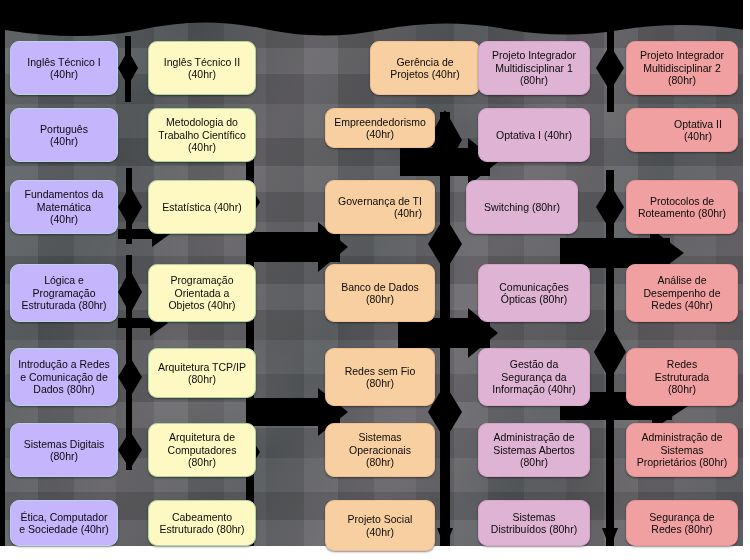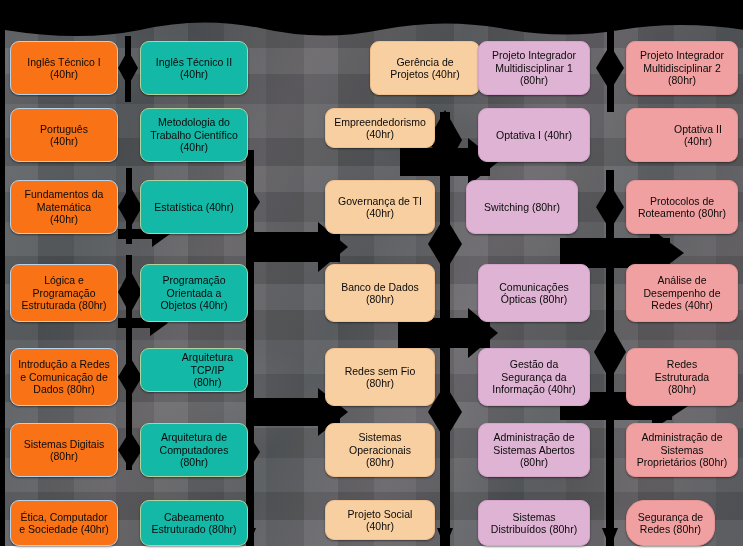--- a/index.html
+++ b/index.html
@@ -52,22 +52,22 @@
     border-radius:9px;
     box-sizing:border-box;
     display:flex;align-items:center;justify-content:center;
     text-align:center;
     font-size:10.5px;line-height:12.4px;
     color:#0a0a0a;
     padding:3px 5px;
     box-shadow:0 1px 2px rgba(0,0,0,.45);
     z-index:6;
   }
-  .c-blue  {background:#f97316;border:1px solid #b9d3ea;}
-  .c-green {background:#14b8a6;border:1px solid #b0d4a0;}
+  .c-blue  {background:#c4b5fd;border:1px solid #b9d3ea;}
+  .c-green {background:#fef9c3;border:1px solid #b0d4a0;margin-left:8px;}
   .c-orange{background:#f8cfa0;border:1px solid #f0c090;}
   .c-purple{background:#dfb3d4;border:1px solid #d5a4cb;}
   .c-red   {background:#f0a0a0;border:1px solid #e79494;}
   .box span{display:block;}
 </style>
 </head>
 <body>
 
 <div id="stage">
 
@@ -192,21 +192,21 @@
           <span>Estatística (40hr)</span>
         </div>
       </div>
       <div class="box c-green" style="left: 140px; top: 264px; width: 108px; height: 58px;">
         <div>
           <span>Programação</span>
           <span>Orientada a</span>
           <span>Objetos (40hr)</span>
         </div>
       </div>
-      <div class="box c-green" style="left: 140px; top: 348px; width: 108px; height: 44px; padding-left: 32px;">
+      <div class="box c-green" style="left: 140px; top: 348px; width: 108px; height: 50px;">
         <div>
           <span>Arquitetura TCP/IP</span>
           <span>(80hr)</span>
         </div>
       </div>
       <div class="box c-green" style="left: 140px; top: 423px; width: 108px; height: 54px;">
         <div>
           <span>Arquitetura de</span>
           <span>Computadores</span>
           <span>(80hr)</span>
@@ -223,21 +223,21 @@
           <span>Gerência de</span>
           <span>Projetos (40hr)</span>
         </div>
       </div>
       <div class="box c-orange" style="left: 325px; top: 108px; width: 110px; height: 40px;">
         <div>
           <span>Empreendedorismo</span>
           <span>(40hr)</span>
         </div>
       </div>
-      <div class="box c-orange" style="left: 325px; top: 180px; width: 110px; height: 54px;">
+      <div class="box c-orange" style="left: 325px; top: 180px; width: 110px; height: 54px; text-align: right;">
         <div>
           <span>Governança de TI</span>
           <span>(40hr)</span>
         </div>
       </div>
       <div class="box c-orange" style="left: 325px; top: 264px; width: 110px; height: 58px;">
         <div>
           <span>Banco de Dados</span>
           <span>(80hr)</span>
         </div>
@@ -248,21 +248,21 @@
           <span>(80hr)</span>
         </div>
       </div>
       <div class="box c-orange" style="left: 325px; top: 423px; width: 110px; height: 54px;">
         <div>
           <span>Sistemas</span>
           <span>Operacionais</span>
           <span>(80hr)</span>
         </div>
       </div>
-      <div class="box c-orange" style="left: 325px; top: 500px; width: 110px; height: 40px;">
+      <div class="box c-orange" style="left: 325px; top: 500px; width: 110px; height: 51px;">
         <div>
           <span>Projeto Social</span>
           <span>(40hr)</span>
         </div>
       </div>
       <div class="box c-purple" style="left: 478px; top: 41px; width: 112px; height: 54px;">
         <div>
           <span>Projeto Integrador</span>
           <span>Multidisciplinar 1</span>
           <span>(80hr)</span>
@@ -304,21 +304,21 @@
           <span>Distribuídos (80hr)</span>
         </div>
       </div>
       <div class="box c-red" style="left: 626px; top: 41px; width: 112px; height: 54px;">
         <div>
           <span>Projeto Integrador</span>
           <span>Multidisciplinar 2</span>
           <span>(80hr)</span>
         </div>
       </div>
-      <div class="box c-red" style="left: 626px; top: 108px; width: 112px; height: 54px; padding-left: 37px;">
+      <div class="box c-red" style="left: 626px; top: 108px; width: 112px; height: 44px; padding-left: 37px;">
         <div>
           <span>Optativa II (40hr)</span>
         </div>
       </div>
       <div class="box c-red" style="left: 626px; top: 180px; width: 112px; height: 54px;">
         <div>
           <span>Protocolos de</span>
           <span>Roteamento (80hr)</span>
         </div>
       </div>
@@ -336,21 +336,21 @@
           <span>(80hr)</span>
         </div>
       </div>
       <div class="box c-red" style="left: 626px; top: 423px; width: 112px; height: 54px;">
         <div>
           <span>Administração de</span>
           <span>Sistemas</span>
           <span>Proprietários (80hr)</span>
         </div>
       </div>
-      <div class="box c-red" style="left: 626px; top: 500px; width: 89px; height: 46px; border-radius: 18px;">
+      <div class="box c-red" style="left: 626px; top: 500px; width: 112px; height: 46px;">
         <div>
           <span>Segurança de</span>
           <span>Redes (80hr)</span>
         </div>
       </div>
     </div>
 
 </div>
 
 </body></html>

